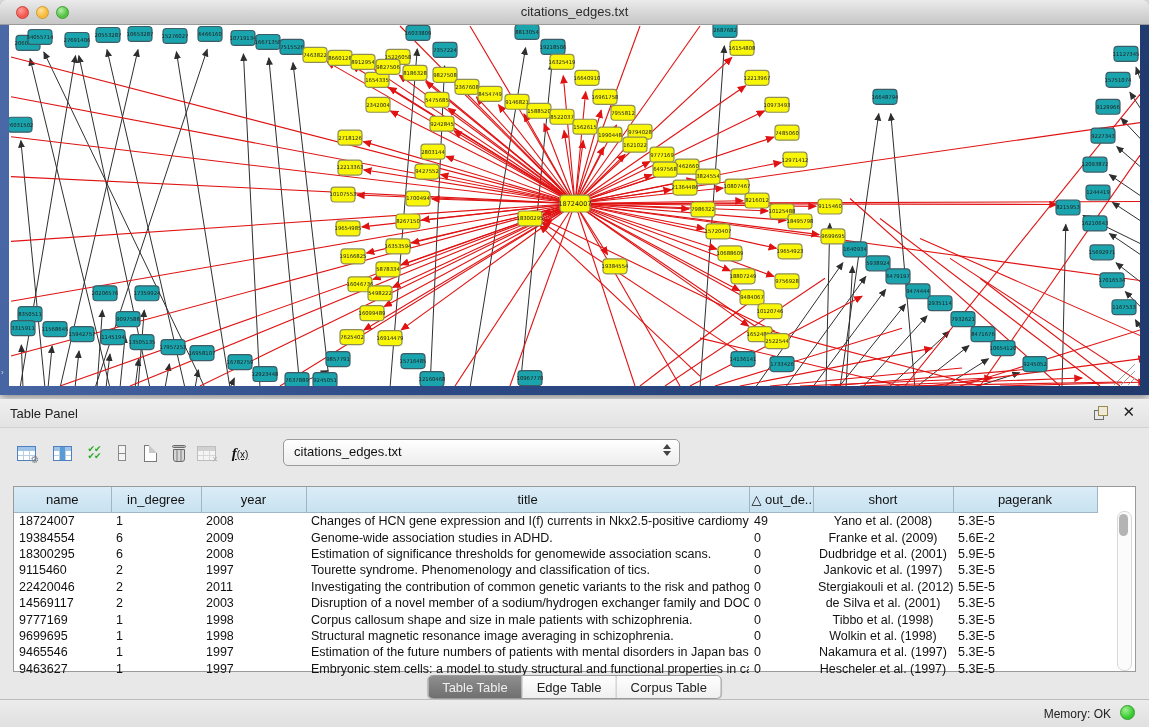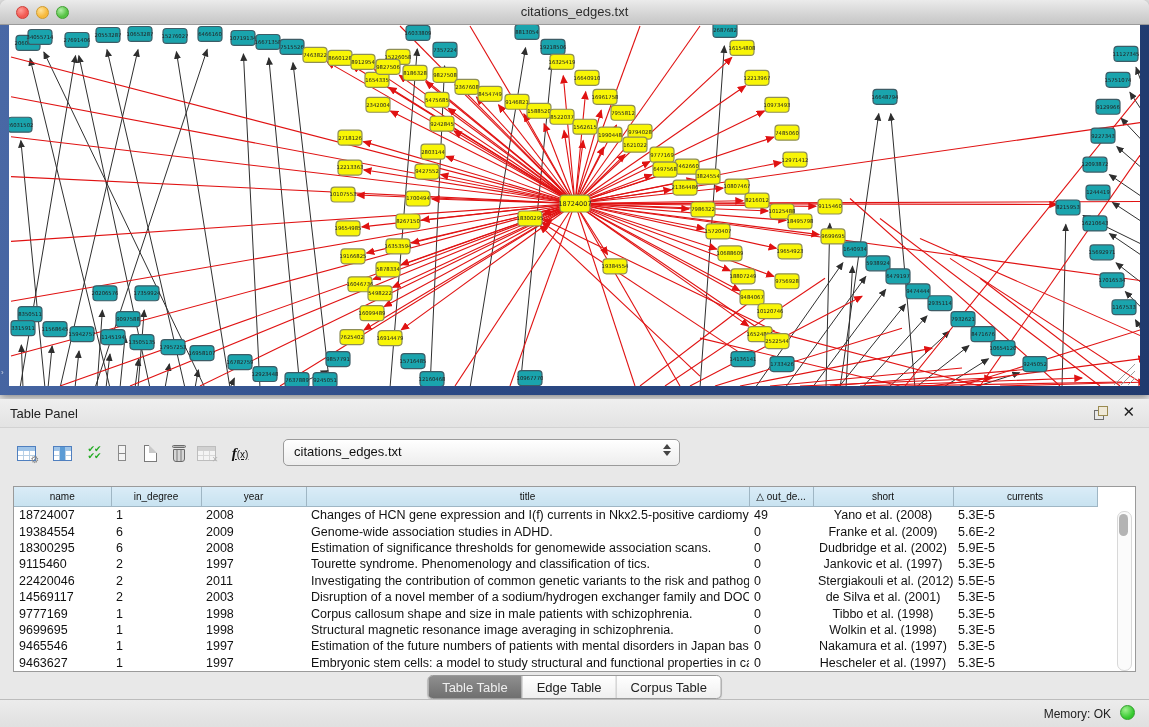--- a/index.html
+++ b/index.html
@@ -58,22 +58,22 @@
 
   .table-select{position:absolute;left:283px;top:8px;width:395px;height:25px;border:1px solid #9a9a9a;border-radius:5px;
     background:linear-gradient(#ffffff,#ededed);box-shadow:inset 0 1px 0 #fff;cursor:pointer;}
   .table-select .val{position:absolute;left:10px;top:4px;font-size:13px;color:#111;}
   .spin{position:absolute;right:8px;top:4px;display:flex;flex-direction:column;gap:2px;}
   .spin .up{width:0;height:0;border-left:4px solid transparent;border-right:4px solid transparent;border-bottom:5px solid #444;}
   .spin .dn{width:0;height:0;border-left:4px solid transparent;border-right:4px solid transparent;border-top:5px solid #444;}
 
   .tablewrap{position:absolute;left:13px;top:87px;width:1123px;height:186px;background:#fff;border:1px solid #9a9a9a;box-sizing:border-box;}
   table.grid{border-collapse:collapse;table-layout:fixed;width:1083px;font-size:12.5px;color:#111;}
-  table.grid th{height:19px;background:linear-gradient(#daecf7,#c8e2f0);border:1px solid #9fb6c4;border-top:none;
-    font-weight:normal;font-size:10px;text-align:center;padding:0 2px;overflow:hidden;white-space:nowrap;}
+  table.grid th{height:25px;background:linear-gradient(#daecf7,#c8e2f0);border:1px solid #9fb6c4;border-top:none;
+    font-weight:normal;font-size:13px;text-align:center;padding:0 2px;overflow:hidden;white-space:nowrap;}
   table.grid th:first-child{border-left:none;}
   table.grid td{height:16.4px;padding:0 5px;overflow:hidden;white-space:nowrap;border:none;}
   td.c-short{text-align:center;}
   .vscroll{position:absolute;right:3px;top:24px;width:13px;height:158px;background:#fbfbfb;border:1px solid #d8d8d8;border-radius:7px;}
   .vthumb{position:absolute;left:1px;top:2px;width:9px;height:22px;background:#b4b4b4;border-radius:5px;}
 
   .tabsrow{position:absolute;left:0;top:276px;width:100%;height:26px;}
   .tabgroup{position:absolute;left:50%;transform:translateX(-50%);top:0;display:flex;height:22px;
     border:1px solid #9a9a9a;border-radius:5px;overflow:hidden;background:linear-gradient(#ffffff,#efefef);box-shadow:0 1px 1px rgba(0,0,0,.15);}
   .tab{padding:0 14px;font-size:13px;color:#222;display:flex;align-items:center;border-left:1px solid #c2c2c2;cursor:pointer;white-space:nowrap;}
@@ -868,21 +868,21 @@
             <col style="width:144px">
         </colgroup>
         <thead>
             <tr id="theadrow">
               <th>name</th>
               <th>in_degree</th>
               <th>year</th>
               <th>title</th>
               <th>△ out_de...</th>
               <th>short</th>
-              <th>currents</th>
+              <th>pagerank</th>
             </tr>
           </thead>
         <tbody id="tbody">
             <tr>
               <td>18724007</td>
               <td>1</td>
               <td>2008</td>
               <td>Changes of HCN gene expression and I(f) currents in Nkx2.5-positive cardiomyoc…</td>
               <td>49</td>
               <td class="c-short">Yano et al. (2008)</td>
@@ -896,21 +896,21 @@
               <td>0</td>
               <td class="c-short">Franke et al. (2009)</td>
               <td>5.6E-2</td>
             </tr>
             <tr>
               <td>18300295</td>
               <td>6</td>
               <td>2008</td>
               <td>Estimation of significance thresholds for genomewide association scans.</td>
               <td>0</td>
-              <td class="c-short">Dudbridge et al. (2002)</td>
+              <td class="c-short">Dudbridge et al. (2001)</td>
               <td>5.9E-5</td>
             </tr>
             <tr>
               <td>9115460</td>
               <td>2</td>
               <td>1997</td>
               <td>Tourette syndrome. Phenomenology and classification of tics.</td>
               <td>0</td>
               <td class="c-short">Jankovic et al. (1997)</td>
               <td>5.3E-5</td>

